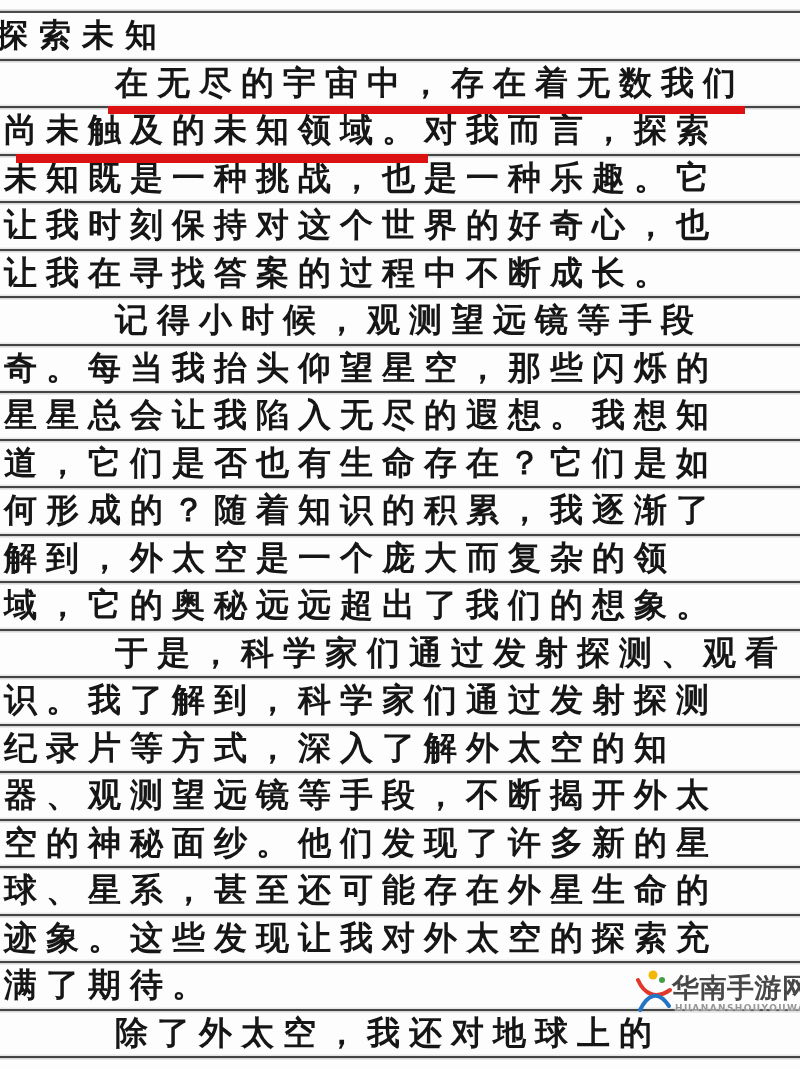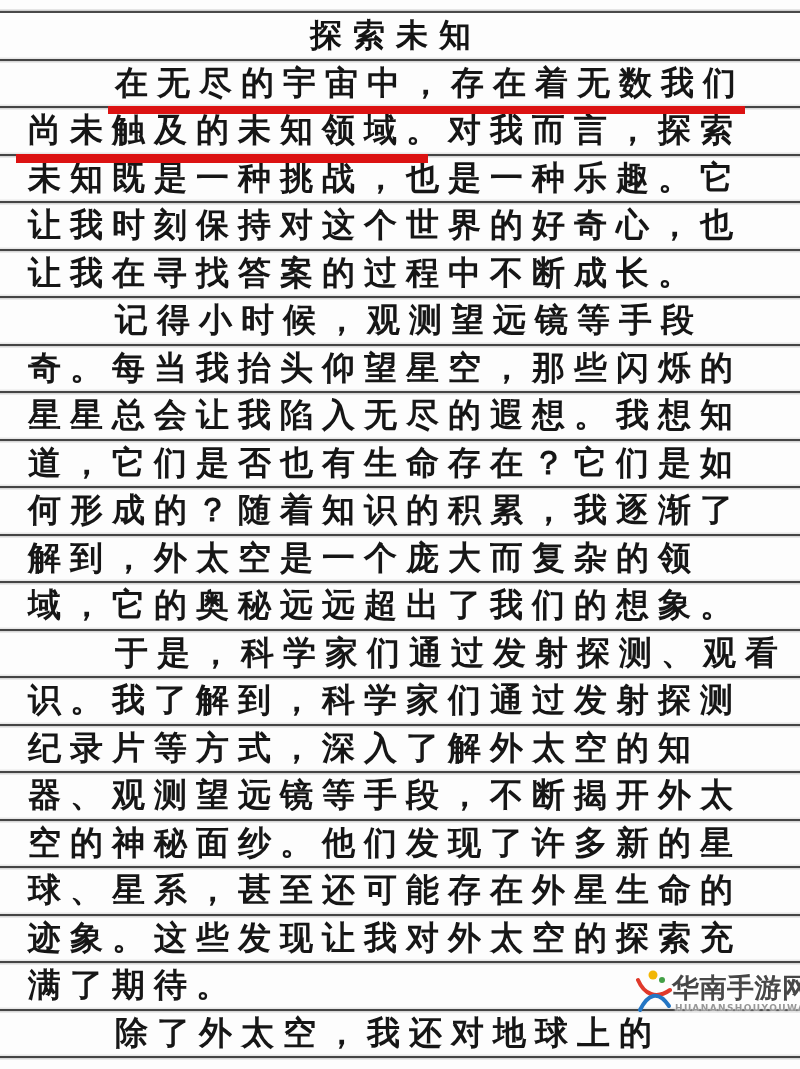--- a/index.html
+++ b/index.html
@@ -20,31 +20,31 @@
     position: absolute; left: 0; top: 11px; width: 800px;
     border-top: 2px solid #4a4a4a;
     box-shadow: 0 -1.5px 0 rgba(170,170,170,0.55);
   }
   .row {
     box-sizing: border-box;
     height: 47.5px;
     border-bottom: 2px solid #454545;
     box-shadow: 0 1.5px 0 rgba(175,175,175,0.5), inset 0 -1.5px 0 rgba(190,190,190,0.35);
     display: flex; align-items: center;
-    padding-left: 28px;
+    padding-left: 4px;
     font-size: 33px;
     letter-spacing: 9px;
     font-weight: 600;
     color: #161616;
     white-space: nowrap; overflow: hidden;
     position: relative; z-index: 1;
   }
   .row.indent { padding-left: 115px; }
   .row.title-row {
-    justify-content: center; padding-left: 0;
+    padding-left: 0;
     font-size: 32px; letter-spacing: 11px; font-weight: 700;
     color: #141414;
   }
   .row.title-row span { position: relative; left: -4px; }
   
   .red-underline {
     position: absolute; background: #dc1212; z-index: 3;
   }
   .red-underline.u1 { left: 108px; top: 106px; width: 637px; height: 8px; }
   .red-underline.u2 { left: 16px;  top: 154px; width: 412px; height: 9px; }

